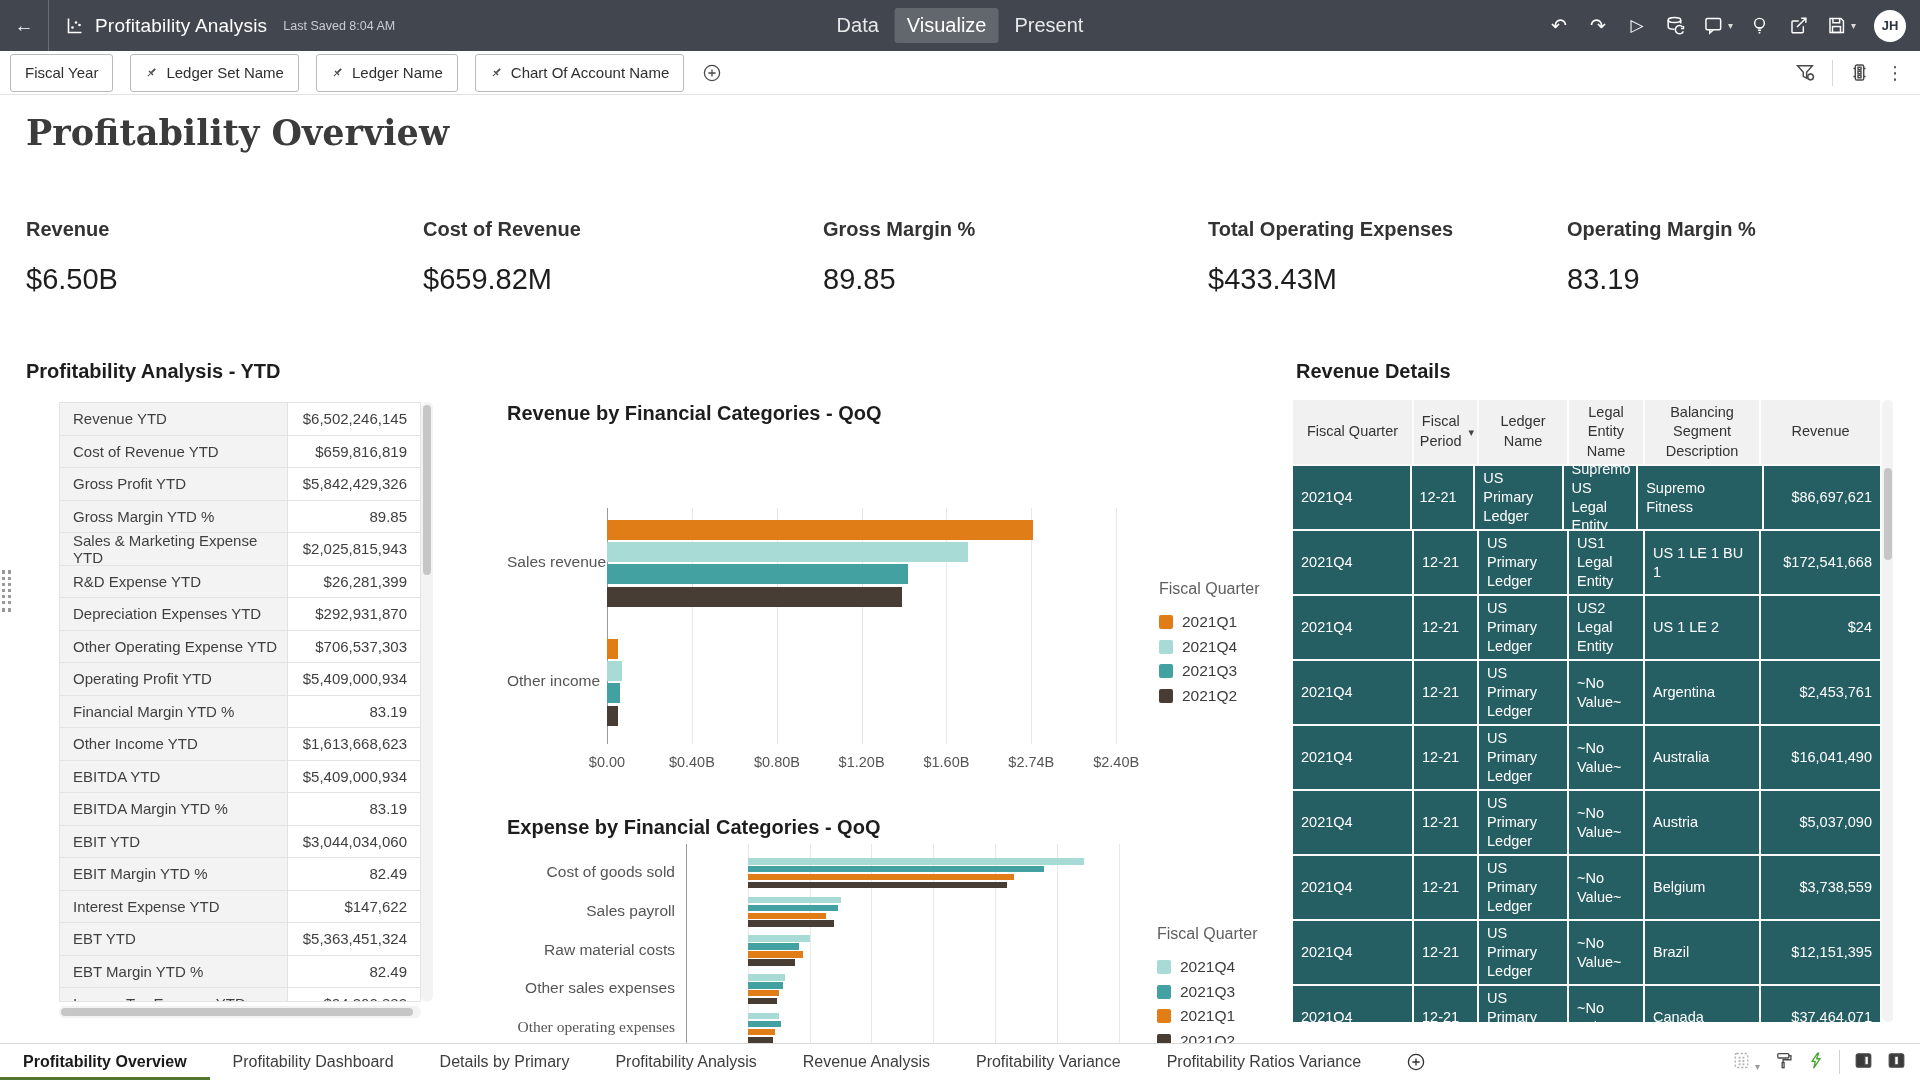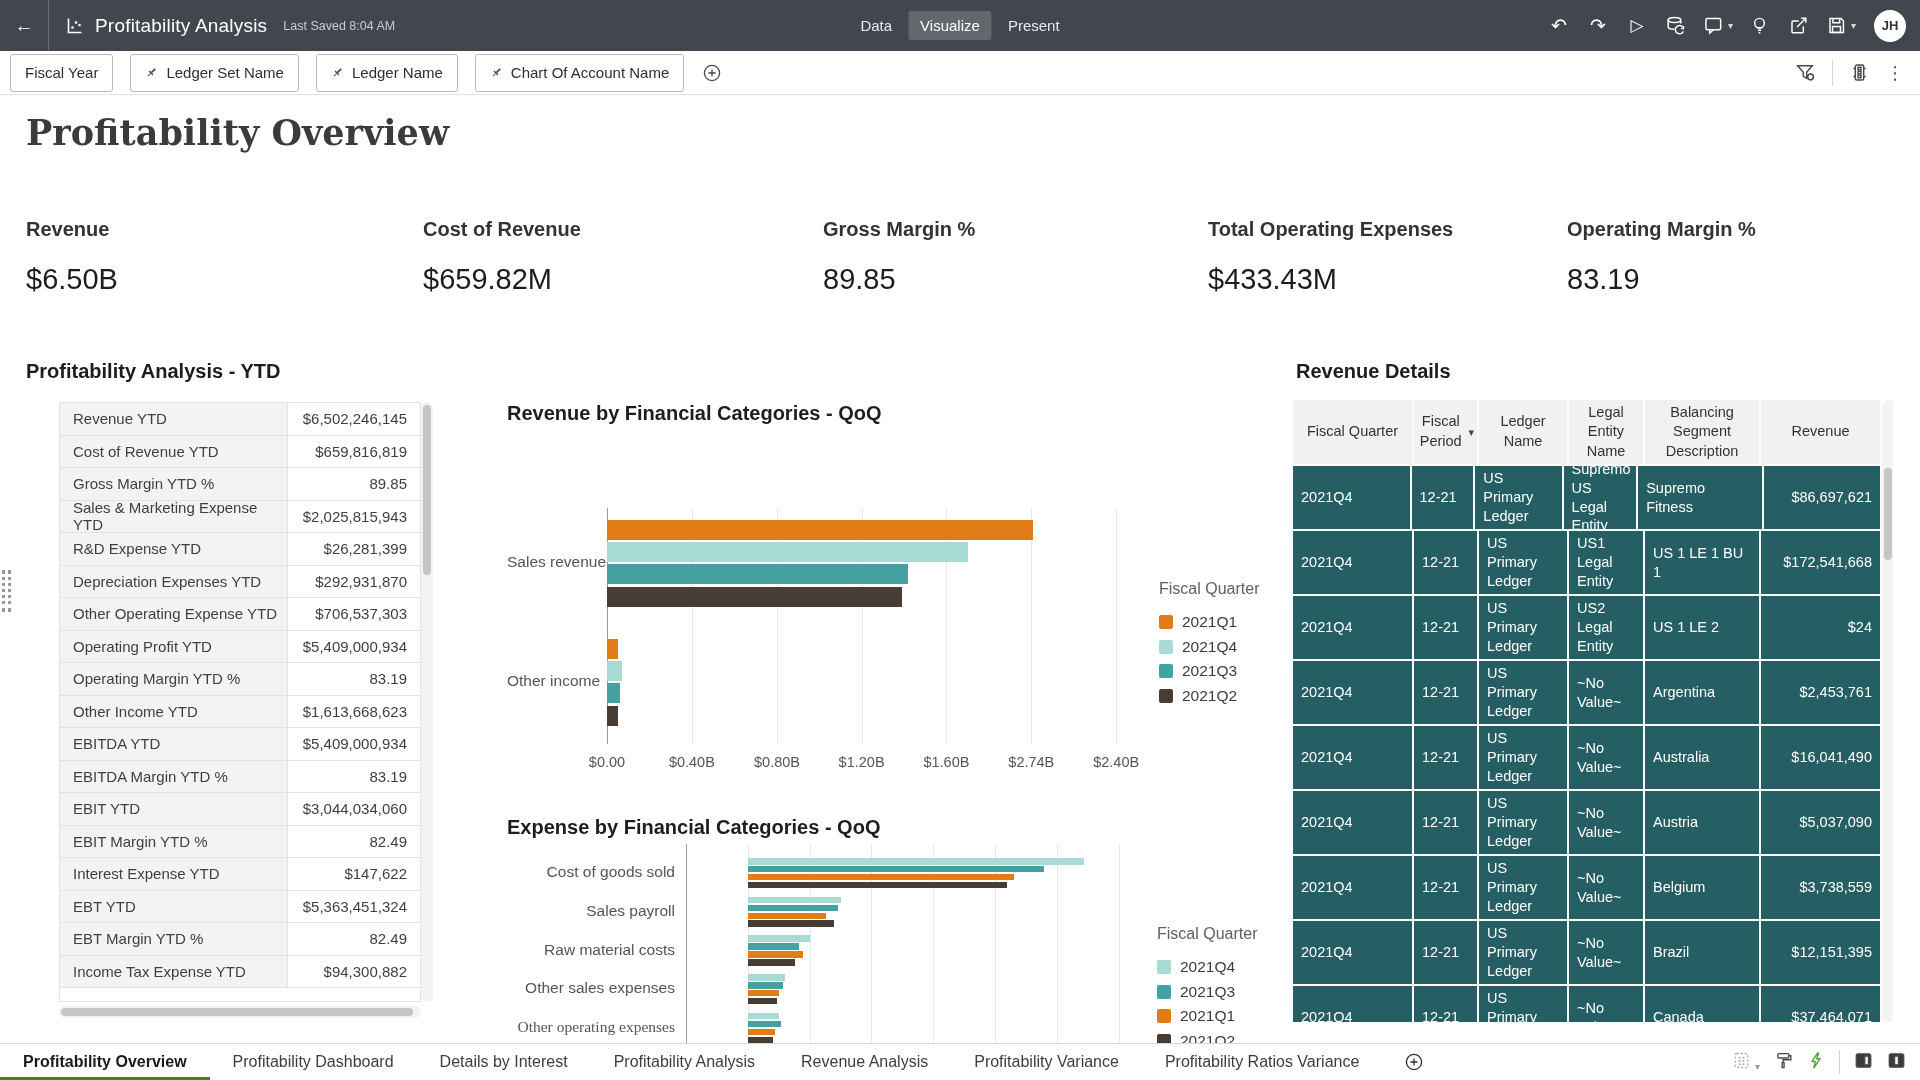--- a/index.html
+++ b/index.html
@@ -8,21 +8,21 @@
   .app { position:relative; width:1920px; height:1080px; background:#fff; }
 
   
   .topbar { position:absolute; left:0; top:0; width:1920px; height:51px; background:#42464e; display:flex; align-items:center; color:#fff; }
   .tb-back { width:48px; height:51px; display:flex; align-items:center; justify-content:center; font-size:24px; color:#fff; cursor:pointer; }
   .tb-sep { width:1px; height:51px; background:rgba(255,255,255,.22); }
   .tb-viz-icon { margin:0 10px 0 16px; display:flex; }
   .tb-title { font-size:19px; font-weight:500; letter-spacing:.2px; white-space:nowrap; }
   .tb-saved { font-size:12.5px; color:#c9ccd1; margin-left:16px; white-space:nowrap; }
   .tb-tabs { position:absolute; left:50%; top:0; transform:translateX(-50%); height:51px; display:flex; align-items:center; gap:4px; }
-  .tb-tab { font-size:15px; color:#e8e9ea; padding:6px 12px; border-radius:3px; cursor:pointer; }
+  .tb-tab { font-size:20px; color:#e8e9ea; padding:6px 12px; border-radius:3px; cursor:pointer; }
   .tb-tab.active { background:#62666d; color:#fff; }
   .tb-actions { position:absolute; right:14px; top:0; height:51px; display:flex; align-items:center; gap:9px; }
   .tb-btn { display:flex; align-items:center; justify-content:center; min-width:30px; height:32px; padding:0 3px; color:#fff; cursor:pointer; }
   .tb-btn svg { stroke:#fff; fill:none; stroke-width:1.4; }
   .tglyph { font-size:19px; line-height:1; }
   .caret { font-size:10px; margin-left:4px; color:#d9d9d9; }
   .avatar { width:32px; height:32px; border-radius:50%; background:#fff; color:#2e3440; font-size:13px; font-weight:700; display:flex; align-items:center; justify-content:center; margin-left:6px; }
 
   
   .filterbar { position:absolute; left:0; top:51px; width:1920px; height:44px; background:#fff; border-bottom:1px solid #e2e2e2; display:flex; align-items:center; padding:0 10px; }
@@ -274,20 +274,24 @@
       <div class="ytd-rows" id="ytd-rows">
           <div class="ytd-row">
             <div class="ytd-label">Revenue YTD</div>
             <div class="ytd-value">$6,502,246,145</div>
           </div>
           <div class="ytd-row">
             <div class="ytd-label">Cost of Revenue YTD</div>
             <div class="ytd-value">$659,816,819</div>
           </div>
           <div class="ytd-row">
+            <div class="ytd-label">Gross Profit YTD</div>
+            <div class="ytd-value">$5,842,429,326</div>
+          </div>
+          <div class="ytd-row">
             <div class="ytd-label">Gross Margin YTD %</div>
             <div class="ytd-value">89.85</div>
           </div>
           <div class="ytd-row">
             <div class="ytd-label">Sales &amp; Marketing Expense YTD</div>
             <div class="ytd-value">$2,025,815,943</div>
           </div>
           <div class="ytd-row">
             <div class="ytd-label">R&amp;D Expense YTD</div>
             <div class="ytd-value">$26,281,399</div>
@@ -298,21 +302,21 @@
           </div>
           <div class="ytd-row">
             <div class="ytd-label">Other Operating Expense YTD</div>
             <div class="ytd-value">$706,537,303</div>
           </div>
           <div class="ytd-row">
             <div class="ytd-label">Operating Profit YTD</div>
             <div class="ytd-value">$5,409,000,934</div>
           </div>
           <div class="ytd-row">
-            <div class="ytd-label">Operating Margin YTD %</div>
+            <div class="ytd-label">Financial Margin YTD %</div>
             <div class="ytd-value">83.19</div>
           </div>
           <div class="ytd-row">
             <div class="ytd-label">Other Income YTD</div>
             <div class="ytd-value">$1,613,668,623</div>
           </div>
           <div class="ytd-row">
             <div class="ytd-label">EBITDA YTD</div>
             <div class="ytd-value">$5,409,000,934</div>
           </div>
@@ -559,21 +563,21 @@
   <footer class="bottombar">
     <nav class="bb-tabs" id="bb-tabs">
         <div class="bb-tab active">
           <span>Profitability Overview</span>
           <div class="bb-underline"></div>
         </div>
         <div class="bb-tab">
           <span>Profitability Dashboard</span>
         </div>
         <div class="bb-tab">
-          <span>Details by Interest</span>
+          <span>Details by Primary</span>
         </div>
         <div class="bb-tab">
           <span>Profitability Analysis</span>
         </div>
         <div class="bb-tab">
           <span>Revenue Analysis</span>
         </div>
         <div class="bb-tab">
           <span>Profitability Variance</span>
         </div>

